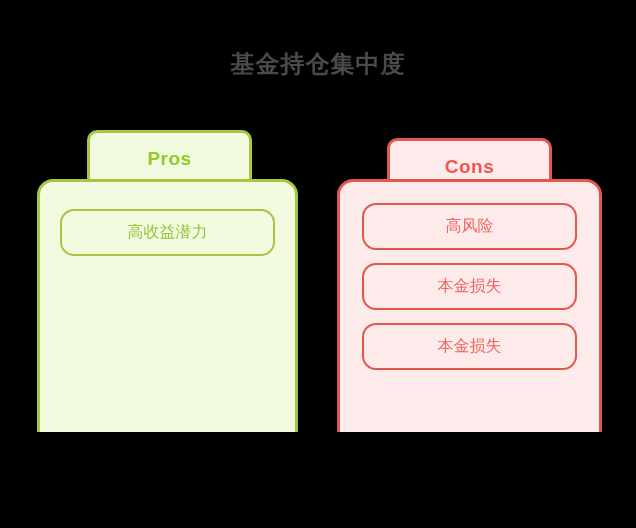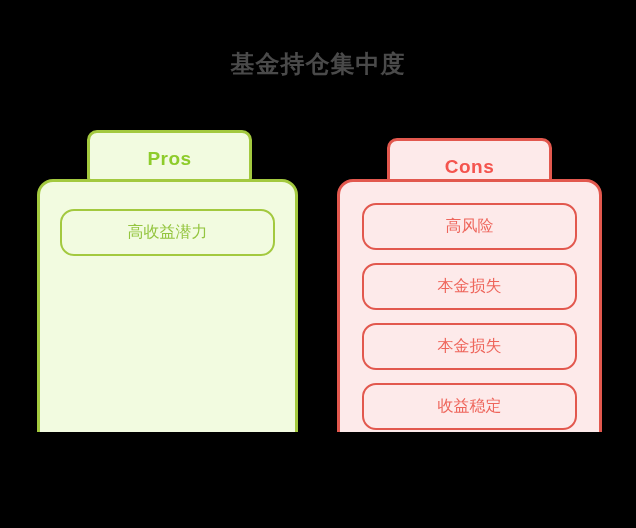--- a/index.html
+++ b/index.html
@@ -92,19 +92,16 @@
     <div class="panel cons-panel">
       <div class="item cons-item">
         <span>高风险</span>
       </div>
       <div class="item cons-item">
         <span>本金损失</span>
       </div>
       <div class="item cons-item">
         <span>本金损失</span>
       </div>
-      <div class="item cons-item">
-        <span>收益稳定</span>
-      </div>
     </div>
   </section>
 
 </div>
 
 </body></html>

